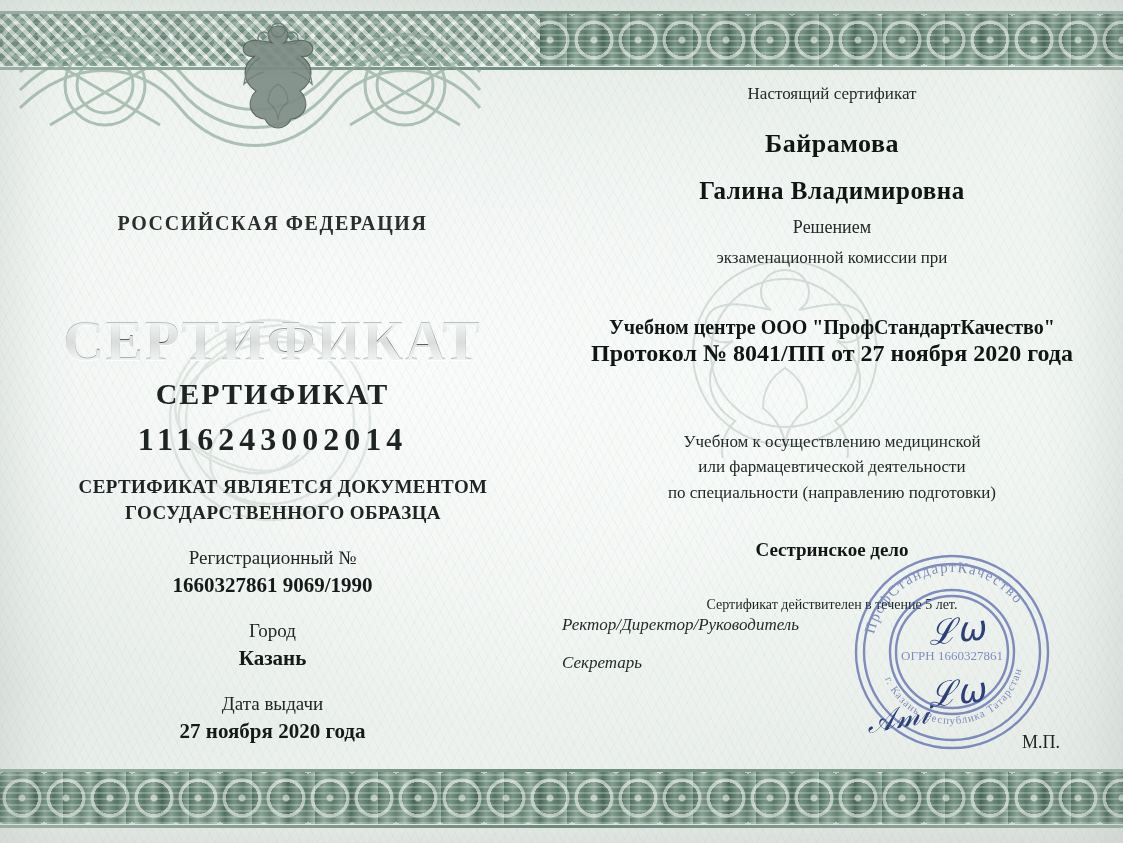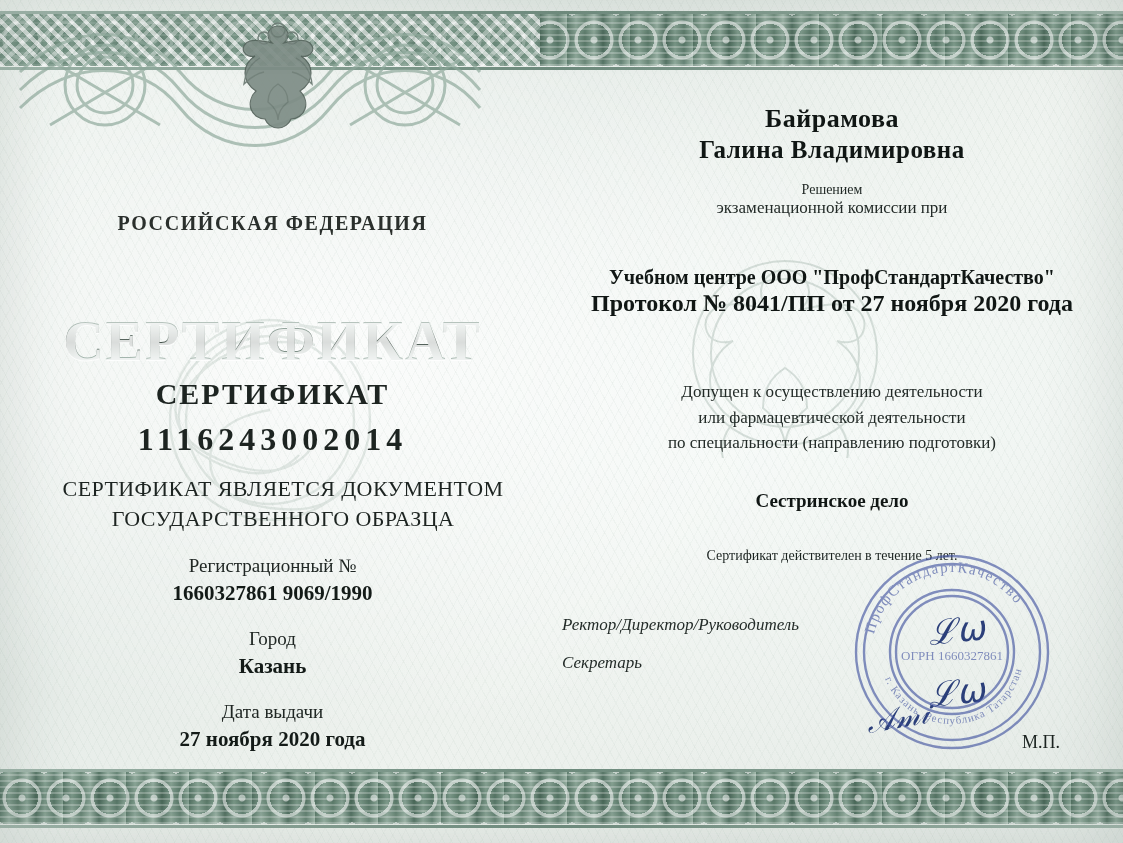--- a/index.html
+++ b/index.html
@@ -187,22 +187,22 @@
   }
   .serial {
     margin-top: 10px;
     font-weight: bold;
     font-size: 32px;
     letter-spacing: 5px;
     color: #1d2421;
   }
   .state-doc {
     margin-top: 16px;
-    font-weight: normal;
-    font-size: 22px;
+    font-weight: bold;
+    font-size: 19px;
     line-height: 1.35;
     letter-spacing: .4px;
     color: #1d2421;
     padding-left: 21px;
   }
   .field-label {
     margin-top: 22px;
     font-size: 19px;
     color: #202724;
   }
@@ -228,34 +228,34 @@
     color: #222a27;
   }
   .holder-surname {
     margin-top: 22px;
     font-weight: bold;
     font-size: 26px;
     letter-spacing: .5px;
     color: #101614;
   }
   .holder-name {
-    margin-top: 2px;
+    margin-top: 18px;
     font-weight: bold;
     font-size: 25px;
     letter-spacing: .5px;
     color: #101614;
   }
   .decision {
-    margin-top: 18px;
-    font-size: 14px;
+    margin-top: 12px;
+    font-size: 18px;
     color: #222a27;
     font-family: Liberation Serif, serif;
   }
   .commission {
-    margin-top: 0;
+    margin-top: 10px;
     font-size: 17px;
     color: #222a27;
   }
   .org-line {
     margin-top: 48px;
     font-weight: bold;
     font-size: 20px;
     color: #101614;
   }
   .protocol-line {
@@ -415,32 +415,33 @@
     </div>
     <div class="field-label">Регистрационный №</div>
     <div class="field-value">1660327861 9069/1990</div>
     <div class="field-label">Город</div>
     <div class="field-value">Казань</div>
     <div class="field-label">Дата выдачи</div>
     <div class="field-value">27 ноября 2020 года</div>
   </div>
 
   <div class="right-col">
+    <div class="attest-line">Настоящий сертификат</div>
 
     <div class="holder-surname">Байрамова</div>
     <div class="holder-name">Галина Владимировна</div>
 
     <div class="decision">Решением</div>
     <div class="commission">экзаменационной комиссии при</div>
 
     <div class="org-line">Учебном центре ООО "ПрофСтандартКачество"</div>
     <div class="protocol-line">Протокол № 8041/ПП от 27 ноября 2020 года</div>
 
     <div class="admitted">
-      <div>Допущен к осуществлению деятельности</div>
+      <div>Учебном к осуществлению медицинской</div>
       <div>или фармацевтической деятельности</div>
       <div>по специальности (направлению подготовки)</div>
     </div>
 
     <div class="specialty">Сестринское дело</div>
     <div class="valid-line">Сертификат действителен в течение 5 лет.</div>
   </div>
 
   <div class="sign-block">
     <div class="sign-row" style="margin-top:16px">Ректор/Директор/Руководитель</div>

